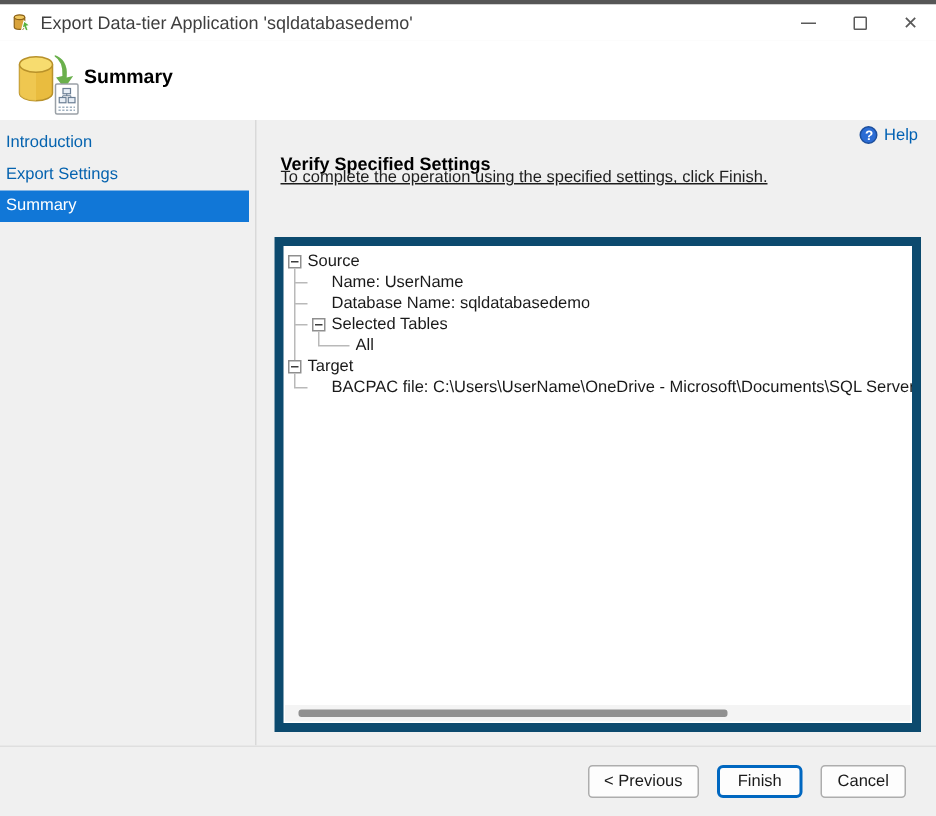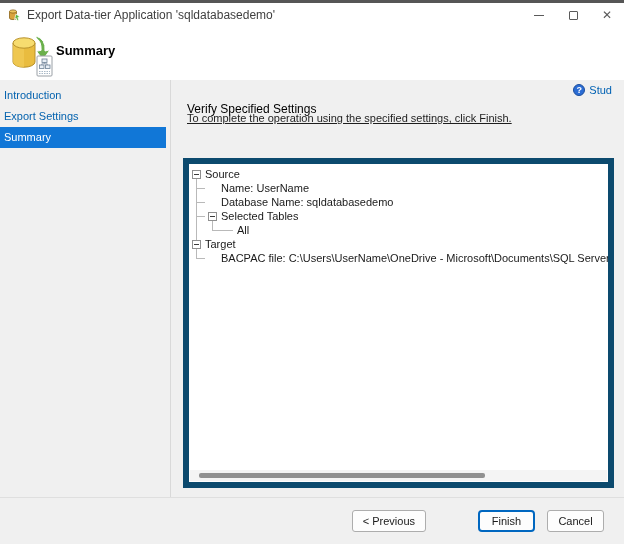--- a/index.html
+++ b/index.html
@@ -32,41 +32,41 @@
   .side-item { height:21px; line-height:21px; padding-left:4px; font-size:11px; color:#0563af; cursor:pointer; white-space:nowrap; }
   .side-item.active { background:#1177d7; color:#ffffff; width:166px; }
   .side-item.visited-none { color:#3c3c3c; }
   .vdivider { position:absolute; left:170px; top:80px; width:1px; height:417px; background:#d9d9d9; }
 
   
   .main { position:absolute; left:171px; top:80px; width:453px; height:417px; }
   .help-link { position:absolute; top:4px; right:12px; display:flex; align-items:center; gap:4px; cursor:pointer; }
   .help-icon { width:12px; height:12px; border-radius:50%; background:#2b6cd4; color:#fff; font-size:9px; font-weight:bold; display:flex; align-items:center; justify-content:center; border:1px solid #1c4e9c; }
   .help-label { font-size:11px; color:#0161b3; }
-  .main-heading { position:absolute; left:16px; top:22px; font-size:12px; font-weight:normal; color:#000; }
+  .main-heading { position:absolute; left:16px; top:22px; font-size:12px; font-weight:bold; color:#000; }
   .main-instruction { position:absolute; left:16px; top:32px; font-size:11px; color:#1e1e1e;text-decoration:underline; }
 
   
   .tree-panel { position:absolute; left:12px; top:78px; width:431px; height:330px; background:#ffffff; border:6px solid #0c4a6e; overflow:hidden; }
   .tree-rows { position:relative; padding-top:3px; z-index:2; }
   .tree-row { display:flex; align-items:center; height:14px; font-size:11px; white-space:nowrap; color:#1a1a1a; }
   .exp { position:relative; width:9px; height:9px; border:1px solid #8f8f8f; background:#fff; margin-right:4px; flex:0 0 auto; }
   .exp::after { content:""; position:absolute; left:1px; right:1px; top:3px; border-top:1px solid #3c3c3c; }
   .lbl { overflow:hidden; }
   .guides { position:absolute; left:0; top:0; right:0; bottom:0; z-index:1; }
   .gl { position:absolute; background:#b9b9b9; }
 
   
   .hscroll { position:absolute; left:1px; right:1px; bottom:1px; height:11px; background:#f4f4f4; z-index:3; }
   .hscroll .thumb { position:absolute; left:9px; top:3px; width:286px; height:5px; background:#909090; border-radius:2px; }
 
   
   .footer { position:absolute; left:0; bottom:0; width:624px; height:47px; background:#f0f0f0; border-top:1px solid #dfdfdf; display:flex; align-items:center; justify-content:flex-end; gap:12px; padding-right:20px; }
   .btn { min-width:57px; height:22px; font-size:11px; font-family:"Liberation Sans", sans-serif; background:#fdfdfd; border:1px solid #adadad; border-radius:3px; color:#1a1a1a; cursor:pointer; padding:0 10px; }
-  .btn.default { border:2px solid #0067c0; border-radius:4px;margin-left:40px; }
+  .btn.default { border:2px solid #0067c0; border-radius:4px; }
 </style>
 </head>
 <body>
 
 <div class="window">
   <div class="top-strip"></div>
 
   <div class="titlebar">
     <svg class="app-icon" viewBox="0 0 13 13">
       <path d="M1.5 2.5 V9 a3.5 1.6 0 0 0 7 0 V2.5" fill="#d9a33c" stroke="#8c6218" stroke-width="0.8"></path>
@@ -108,21 +108,21 @@
   <div class="sidebar">
       <div class="side-item">Introduction</div>
       <div class="side-item">Export Settings</div>
       <div class="side-item active">Summary</div>
     </div>
   <div class="vdivider"></div>
 
   <div class="main">
     <div class="help-link">
       <span class="help-icon">?</span>
-      <span class="help-label">Stud</span>
+      <span class="help-label">Help</span>
     </div>
     <div class="main-heading">Verify Specified Settings</div>
     <div class="main-instruction">To complete the operation using the specified settings, click Finish.</div>
 
     <div class="tree-panel">
       <div class="guides">
 
         <div class="gl" style="left:7px; top:15px; width:1px; height:65px;"></div>
 
         <div class="gl" style="left:7px; top:24px; width:9px; height:1px;"></div>

